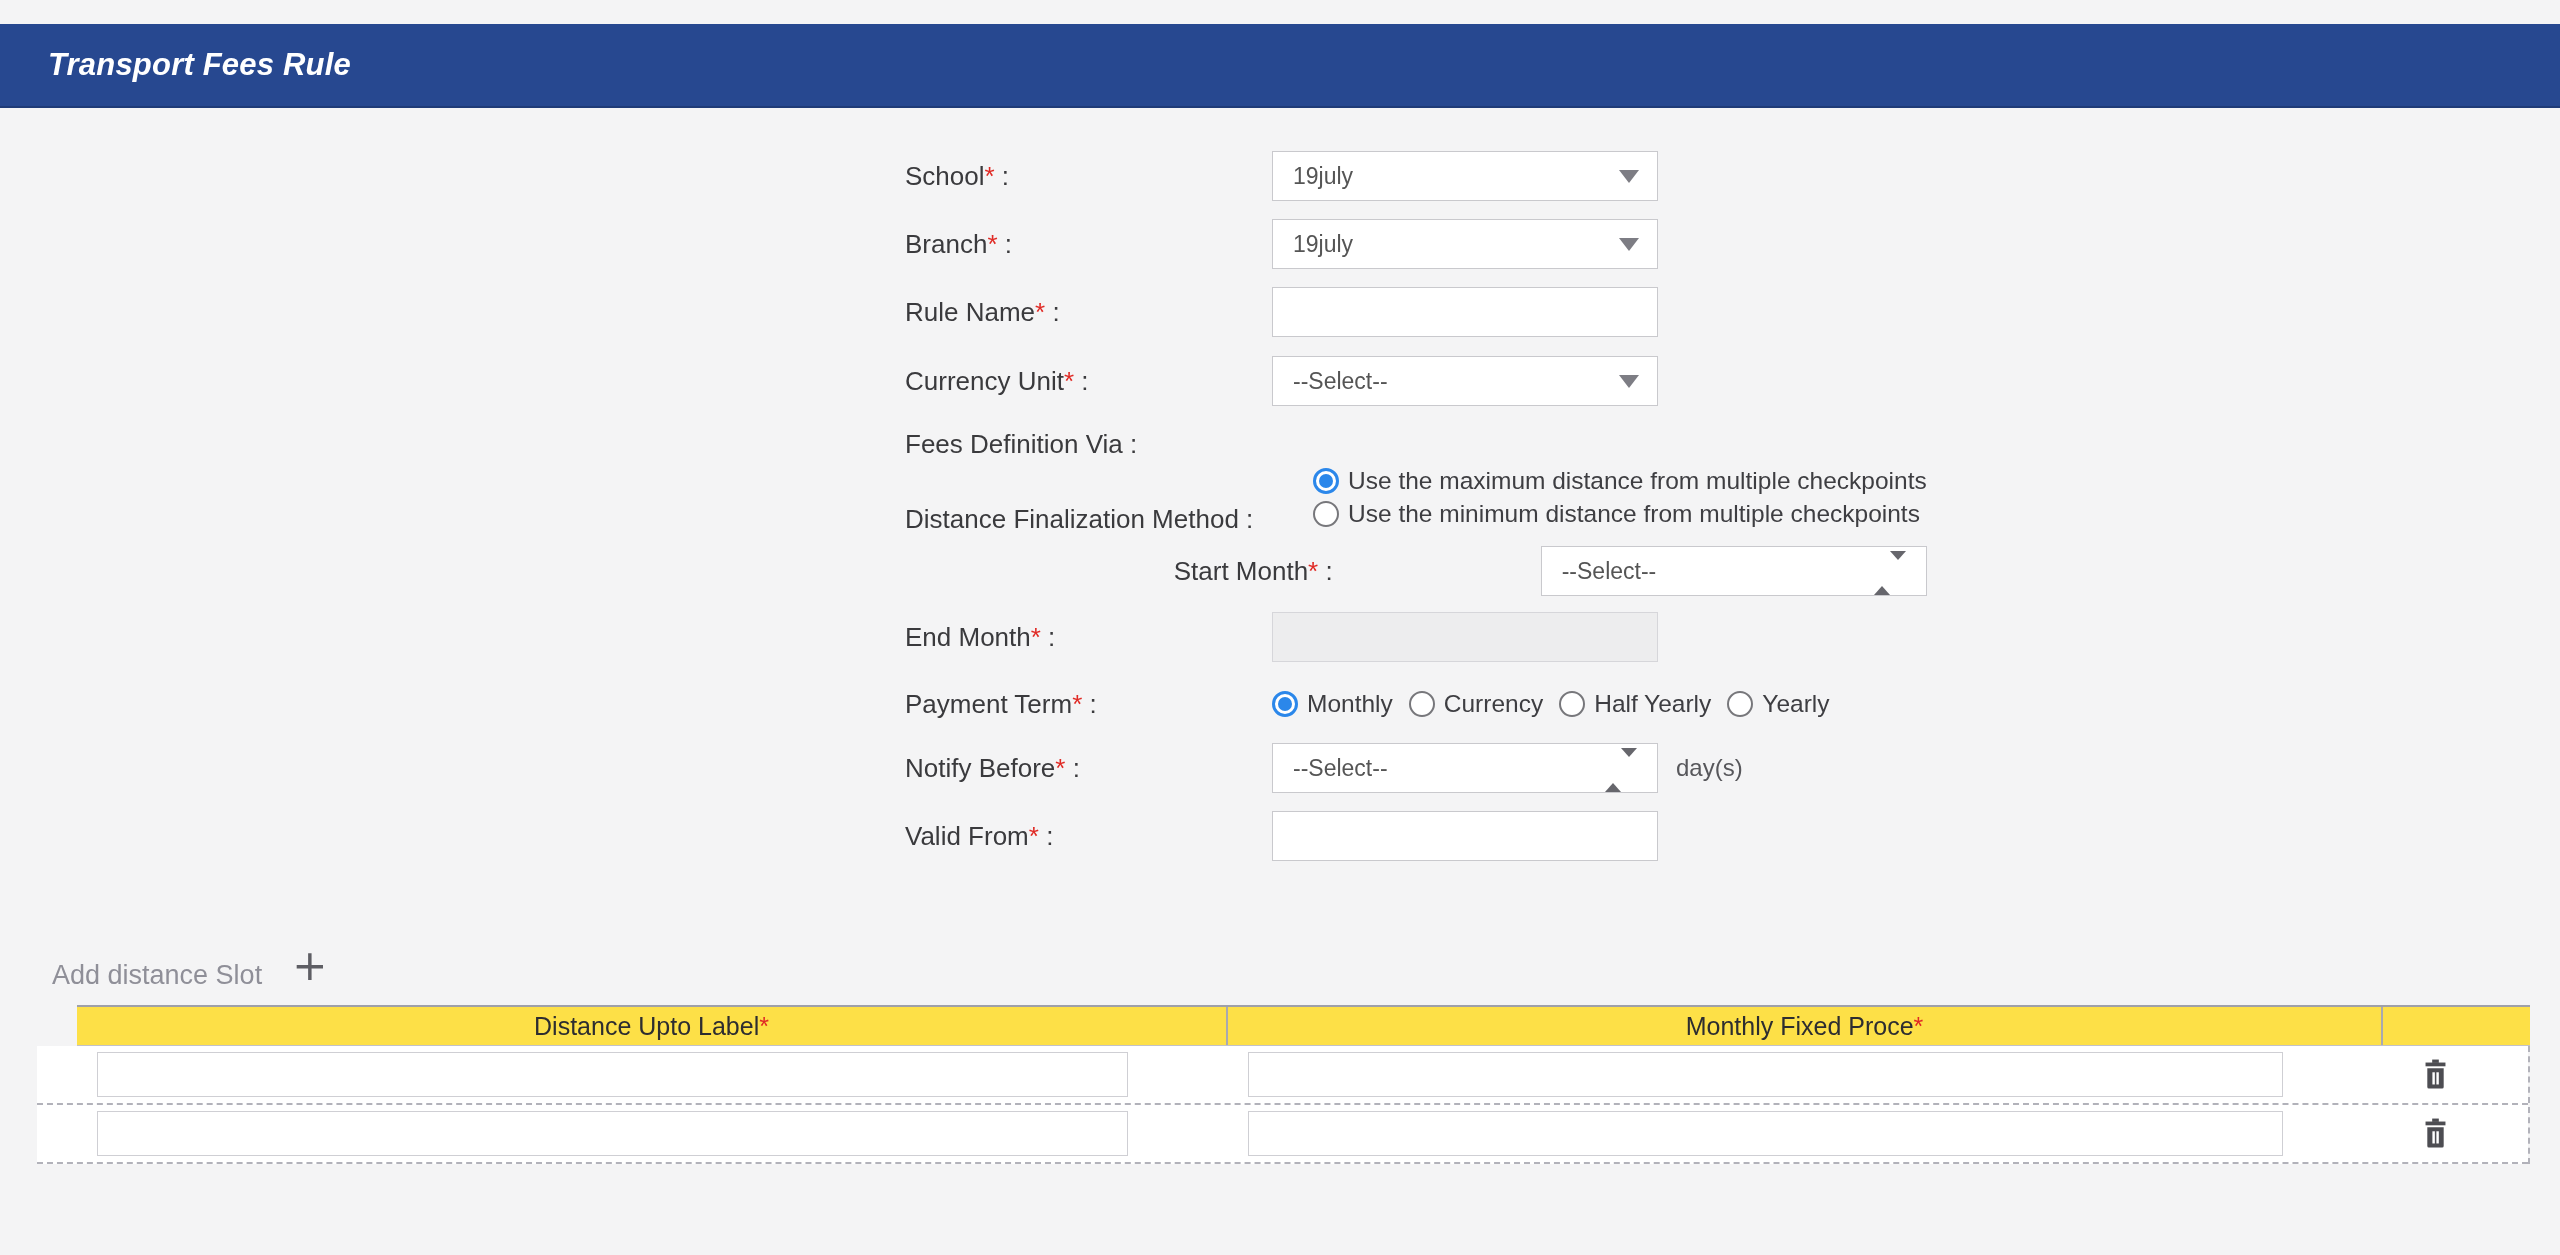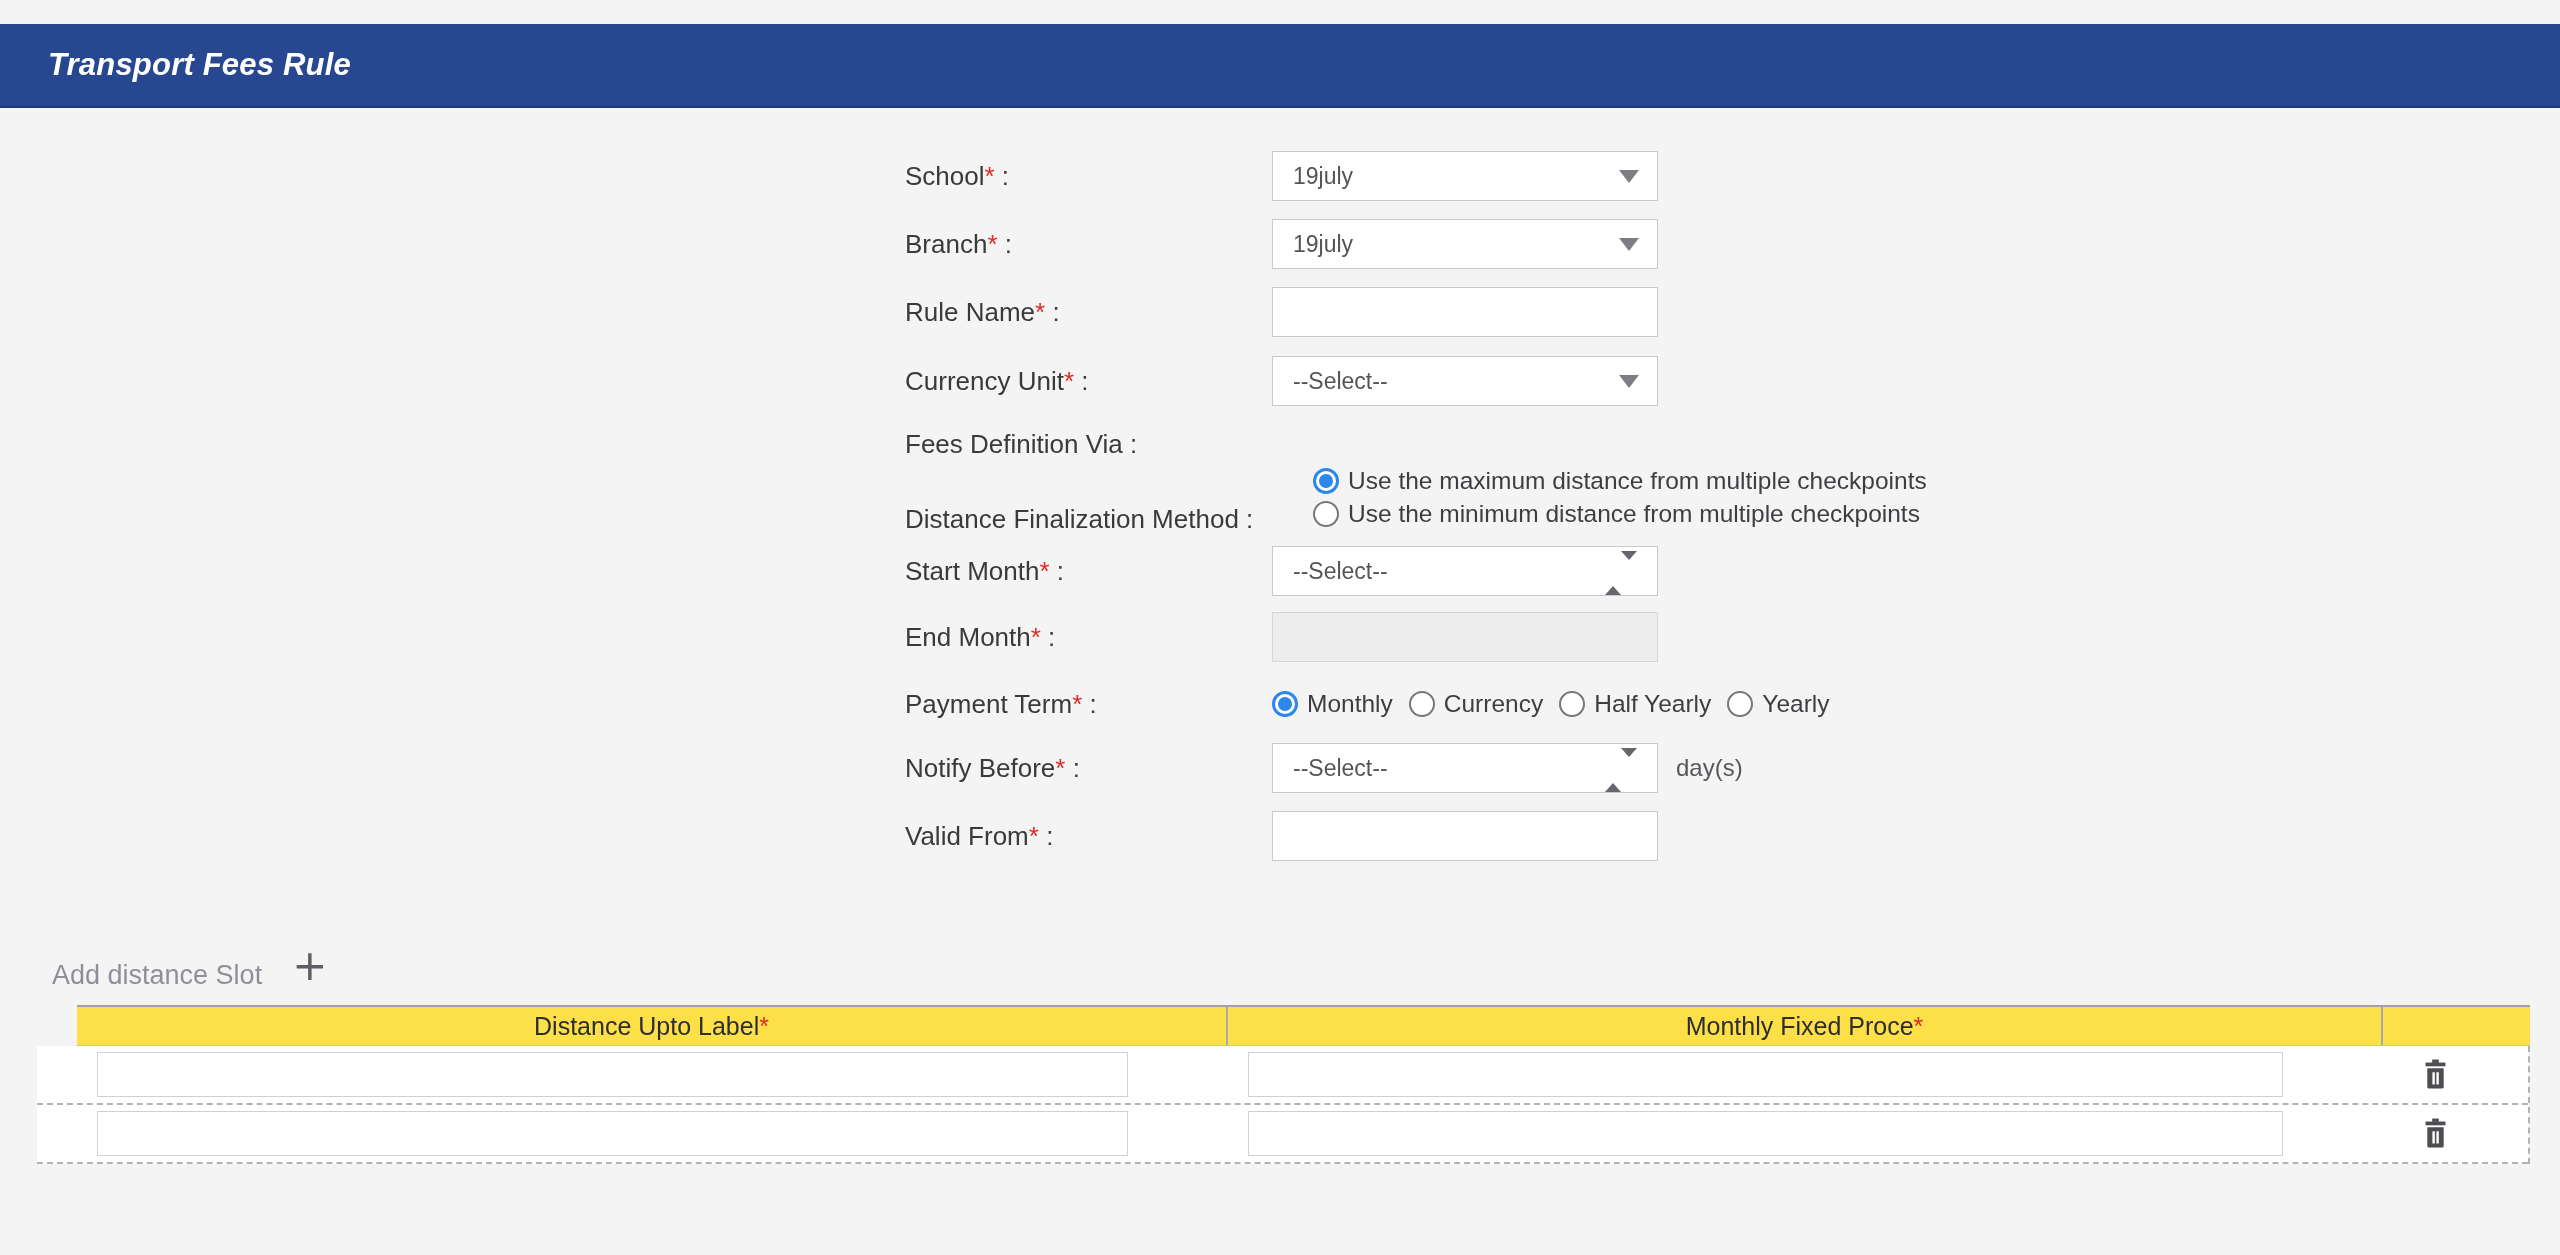--- a/index.html
+++ b/index.html
@@ -155,21 +155,21 @@
         <span class="radio selected"></span>
         <span class="optlabel">Use the maximum distance from multiple checkpoints</span>
       </div>
       <div class="opt">
         <span class="radio"></span>
         <span class="optlabel">Use the minimum distance from multiple checkpoints</span>
       </div>
     </div>
   </div>
 
-  <div class="frow" style="margin-bottom:16px;">
+  <div class="frow" style="margin-bottom:16px;justify-content:flex-end;">
     <div class="flabel"><span>Start Month</span><span class="req">*</span> <span>:</span></div>
     <div class="ctrl">
       <span>--Select--</span>
       <span class="caret-updown"><span class="up"></span><span class="dn"></span></span>
     </div>
   </div>
 
   <div class="frow" style="margin-bottom:24px;">
     <div class="flabel"><span>End Month</span><span class="req">*</span> <span>:</span></div>
     <input class="ctrl input disabled" type="text" disabled="" value="" style="">

